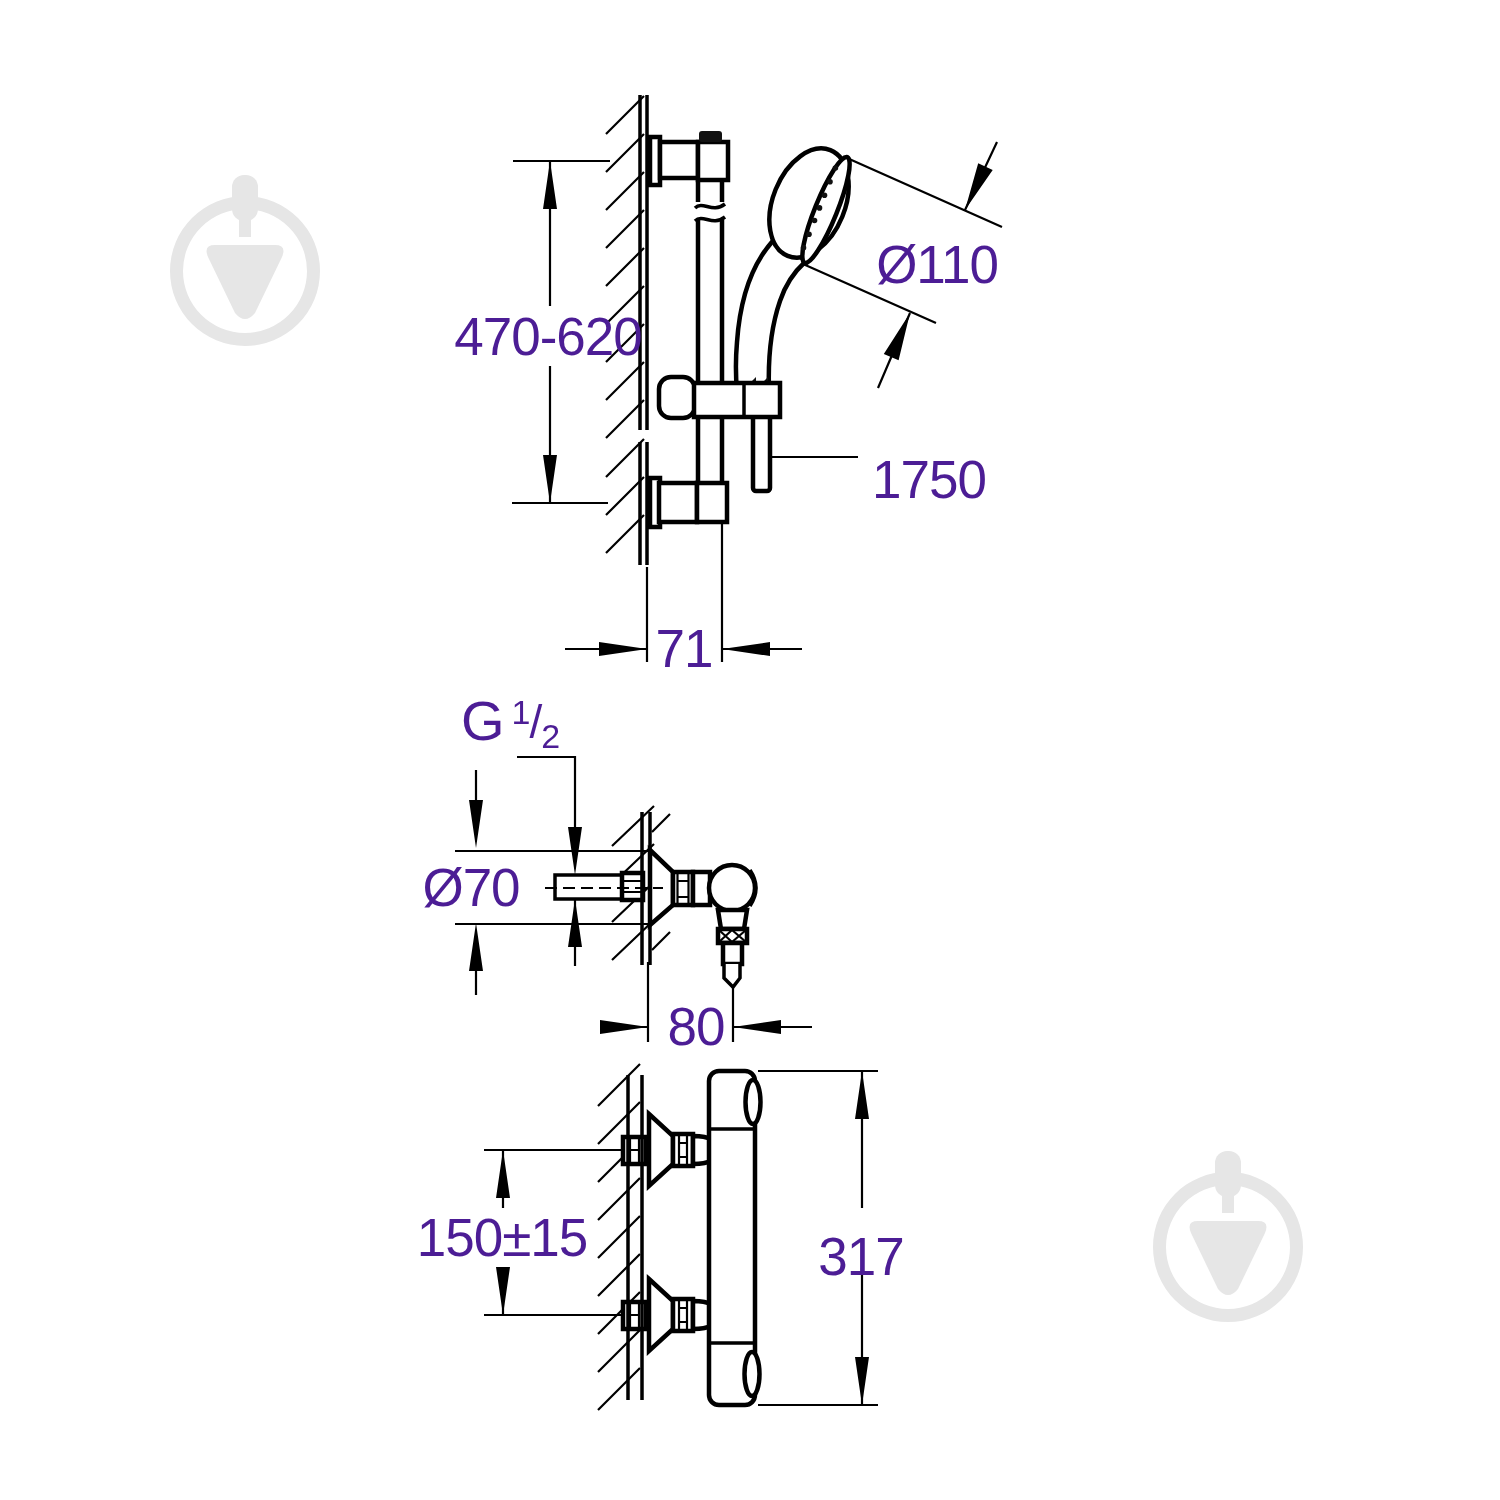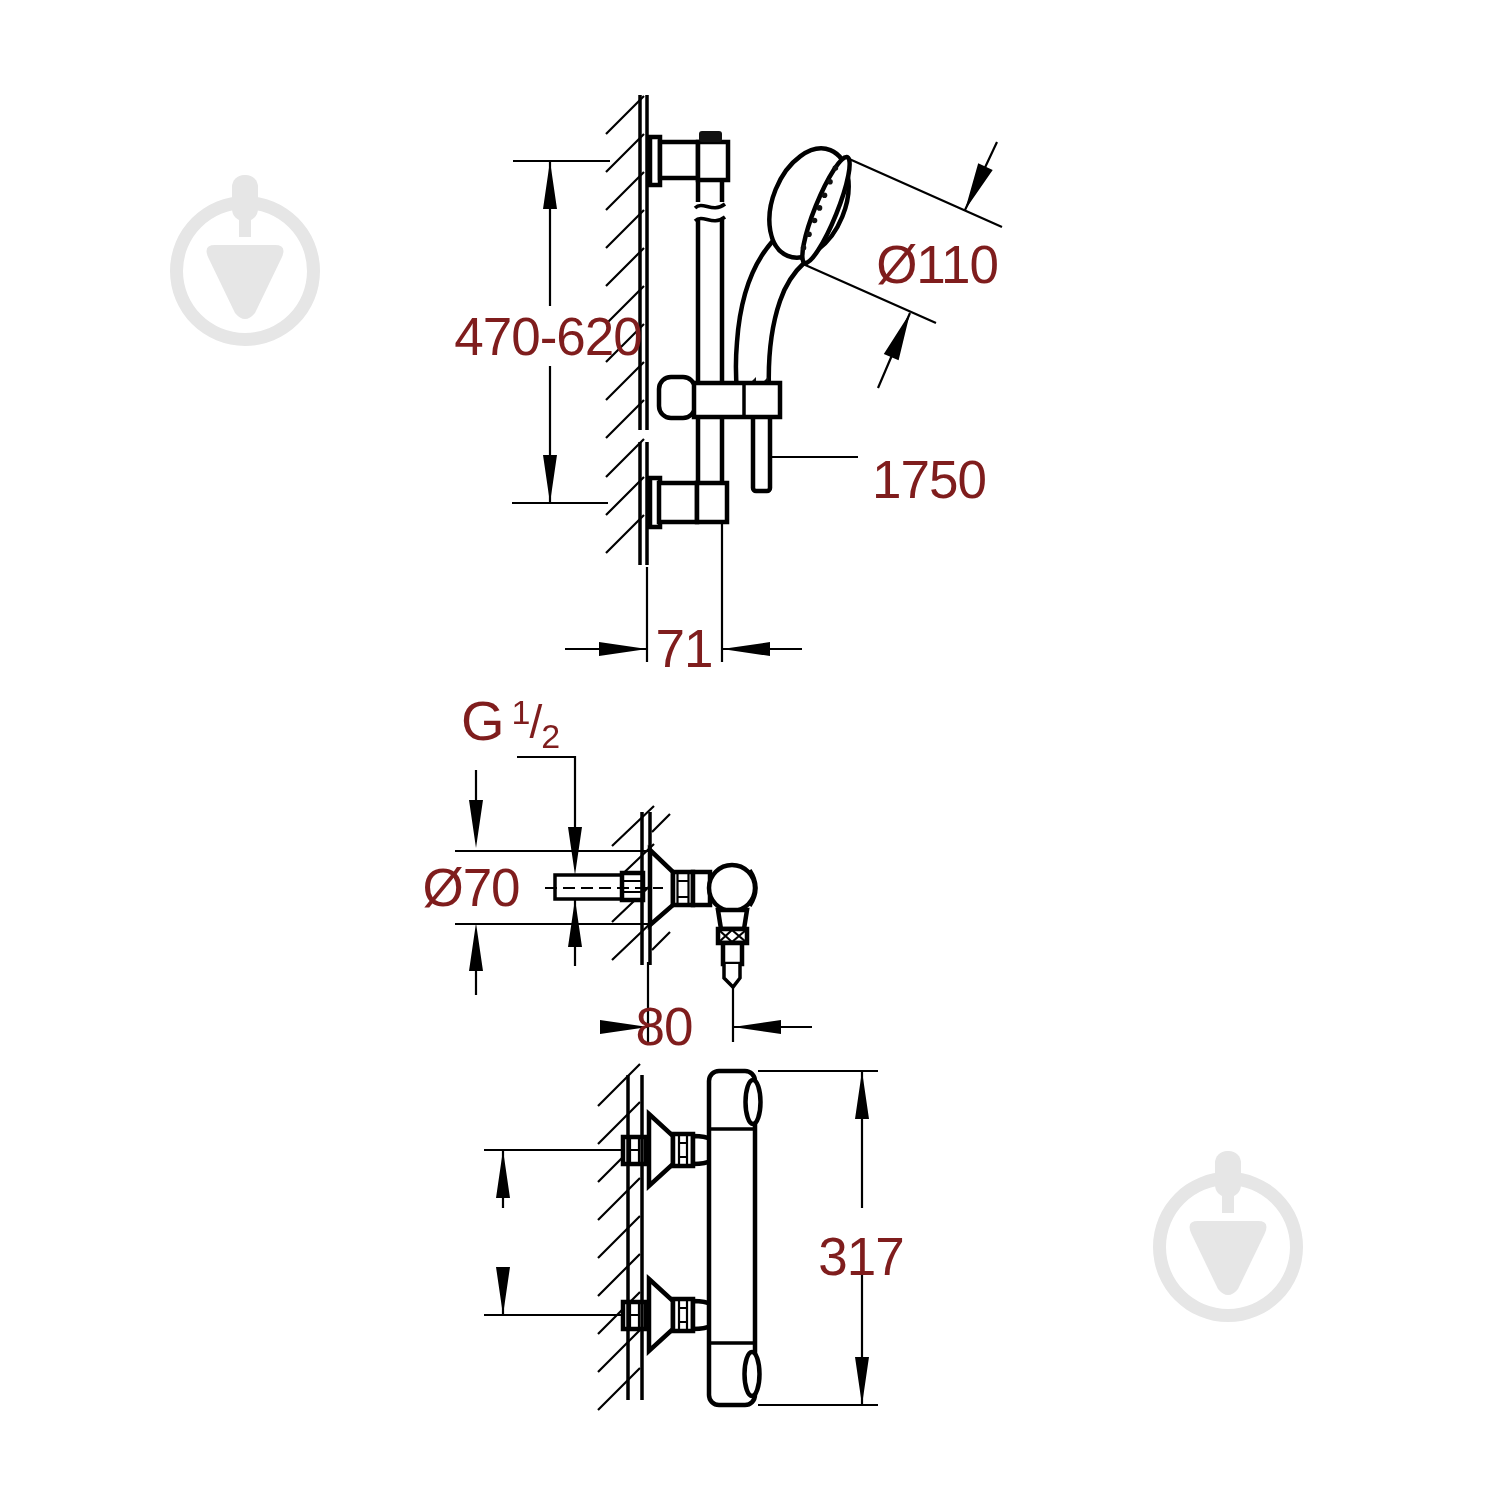--- a/index.html
+++ b/index.html
@@ -1,20 +1,20 @@
 <!DOCTYPE html>
 <html><head>
 <meta charset="utf-8">
 <style>
   html,body{margin:0;padding:0;background:#fff;}
   #stage{position:relative;width:1500px;height:1500px;background:#ffffff;overflow:hidden;
          font-family:"Liberation Sans", sans-serif;color:#000;}
   #drawing-svg{position:absolute;left:0;top:0;}
   .lbl{position:absolute;transform:translate(-50%,-50%);font-size:53px;letter-spacing:-1px;
-       white-space:nowrap;line-height:1;color:#7f1d1d;}
+       white-space:nowrap;line-height:1;color:#4c1d95;}
   .thread{font-size:56px;}
   .thread .sup{font-size:34px;vertical-align:16px;margin-left:8px;}
   .thread .slash{font-size:46px;vertical-align:2px;}
   .thread .sub{font-size:34px;vertical-align:-8px;}
   
   .o  {stroke:#000;stroke-width:4.5;fill:#fff;}
   .o2 {stroke:#000;stroke-width:3.5;fill:#fff;}
   .ln {stroke:#000;stroke-width:3.5;fill:none;}
   .thin{stroke:#000;stroke-width:2.2;fill:none;}
   .arr{fill:#000;stroke:none;}
@@ -185,18 +185,19 @@
 <div class="lbl" style="left:937px;top:264px;">Ø110</div>
 
 <div class="lbl" style="left:929px;top:458px;margin-top:21px;">1750</div>
 
 <div class="lbl" style="left:684px;top:648px;">71</div>
 
 <div class="lbl thread" style="left:510px;top:723px;"><span>G</span><span class="sup">1</span><span class="slash">/</span><span class="sub">2</span></div>
 
 <div class="lbl" style="left:471px;top:887px;">Ø70</div>
 
-<div class="lbl" style="left:664px;top:1026px;">80</div>
-
+<div class="lbl" style="left:696px;top:1026px;">80</div>
+
+<div class="lbl" style="left:502px;top:1237px;">150±15</div>
 
 <div class="lbl" style="left:861px;top:1237px;margin-top:19px;">317</div>
 
 </div>
 
 </body></html>

